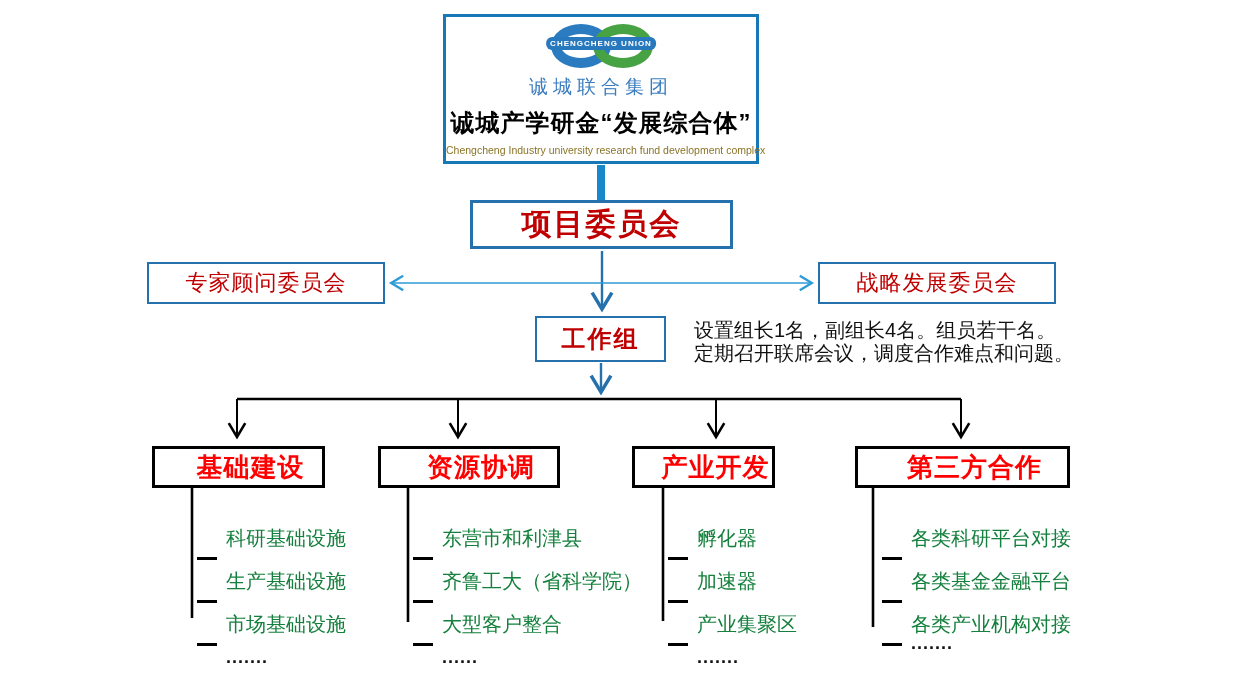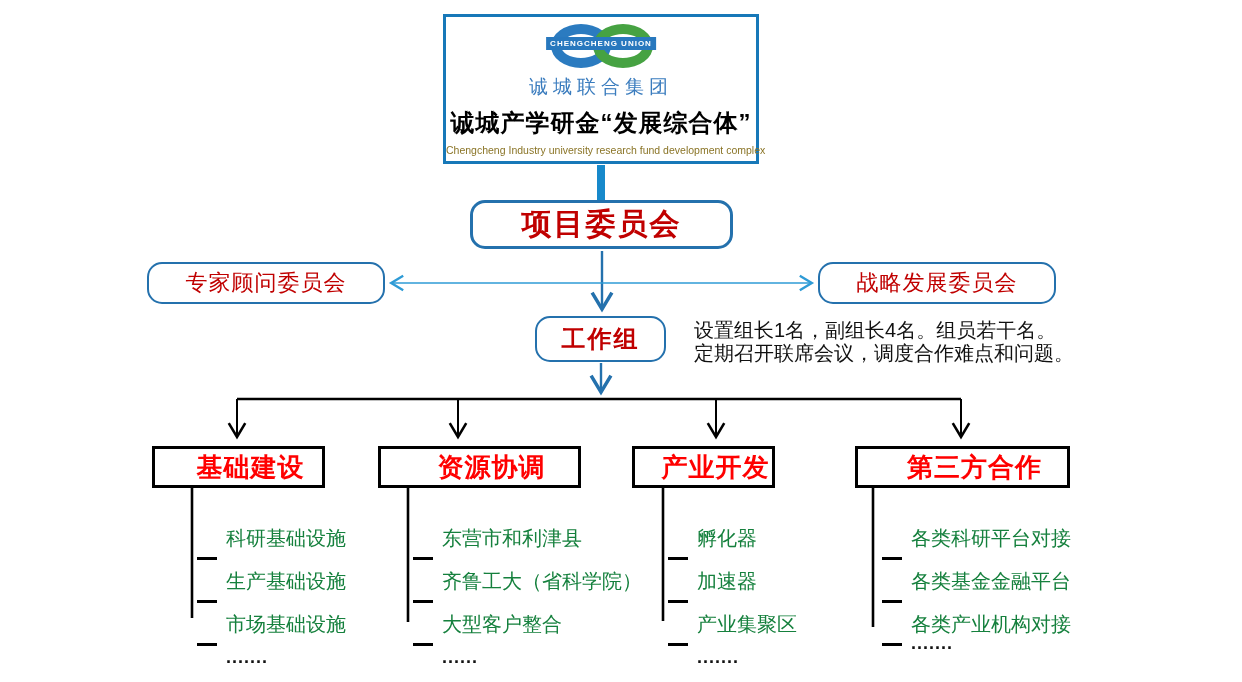--- a/index.html
+++ b/index.html
@@ -16,28 +16,28 @@
     position: absolute; left: 443px; top: 14px; width: 316px; height: 150px;
     border: 3px solid #1778B8; background: #fff; text-align: center;
   }
   .rings { position: relative; width: 112px; height: 44px; margin: 7px auto 0; }
   .ring { position: absolute; top: 0; width: 60px; height: 44px; border-radius: 50%; }
   .ring-blue  { left: 6px;  border: 10px solid #2B7BC0; }
   .ring-green { left: 48px; border: 10px solid #46A242; }
   .badge {
     position: absolute; left: 50%; top: 13px; transform: translateX(-50%);
     background: #2878BE; color: #ffffff; font-size: 8px; font-weight: bold;
-    letter-spacing: 1px; padding: 2px 4px; white-space: nowrap; border-radius: 0;
+    letter-spacing: 1px; padding: 2px 4px; white-space: nowrap; border-radius: 6px;
   }
   .company { margin-top: 6px; font-size: 19px; color: #3A7CBE; letter-spacing: 5px; }
   .gold-title { margin-top: 7px; font-size: 24px; font-weight: bold; color: #000000; letter-spacing: 1px; white-space: nowrap; }
   .gold-sub { margin-top: 5px; font-size: 10.5px; color: #8A7426; white-space: nowrap; }
 
   
-  .node { position: absolute; background: #fff; display: flex; align-items: center; justify-content: center; border-radius: 15px; }
+  .node { position: absolute; background: #fff; display: flex; align-items: center; justify-content: center; }
   .node-project {
     left: 470px; top: 200px; width: 263px; height: 49px;
     border: 3px solid #2471AD; color: #C00000; font-size: 30px; font-weight: bold; letter-spacing: 2px;
   }
   .node-committee {
     border: 2px solid #2471AD; color: #C00000; font-size: 22px; letter-spacing: 1px;
   }
   .node-expert   { left: 147px; top: 262px; width: 238px; height: 42px; }
   .node-strategy { left: 818px; top: 262px; width: 238px; height: 42px; }
   .node-wg {
@@ -49,21 +49,21 @@
     white-space: nowrap;
   }
 
   
   .branch-box {
     position: absolute; top: 446px; height: 42px; background: #fff;
     border: 3px solid #000; color: #FF0000; font-size: 26px; font-weight: bold; letter-spacing: 1px;
     display: flex; align-items: center; justify-content: center; padding-left: 24px;
   }
   .branch-0 { left: 152px; width: 173px; }
-  .branch-1 { left: 378px; width: 203px; }
+  .branch-1 { left: 378px; width: 182px; }
   .branch-2 { left: 632px; width: 143px; }
   .branch-3 { left: 855px; width: 215px; }
 
   
   .branch-list { position: absolute; top: 509px; white-space: nowrap; }
   .list-0 { left: 197px; }
   .list-1 { left: 413px; }
   .list-2 { left: 668px; }
   .list-3 { left: 882px; }
   .branch-item { height: 43px; display: flex; align-items: flex-end; font-size: 20px; color: #15803d; }

